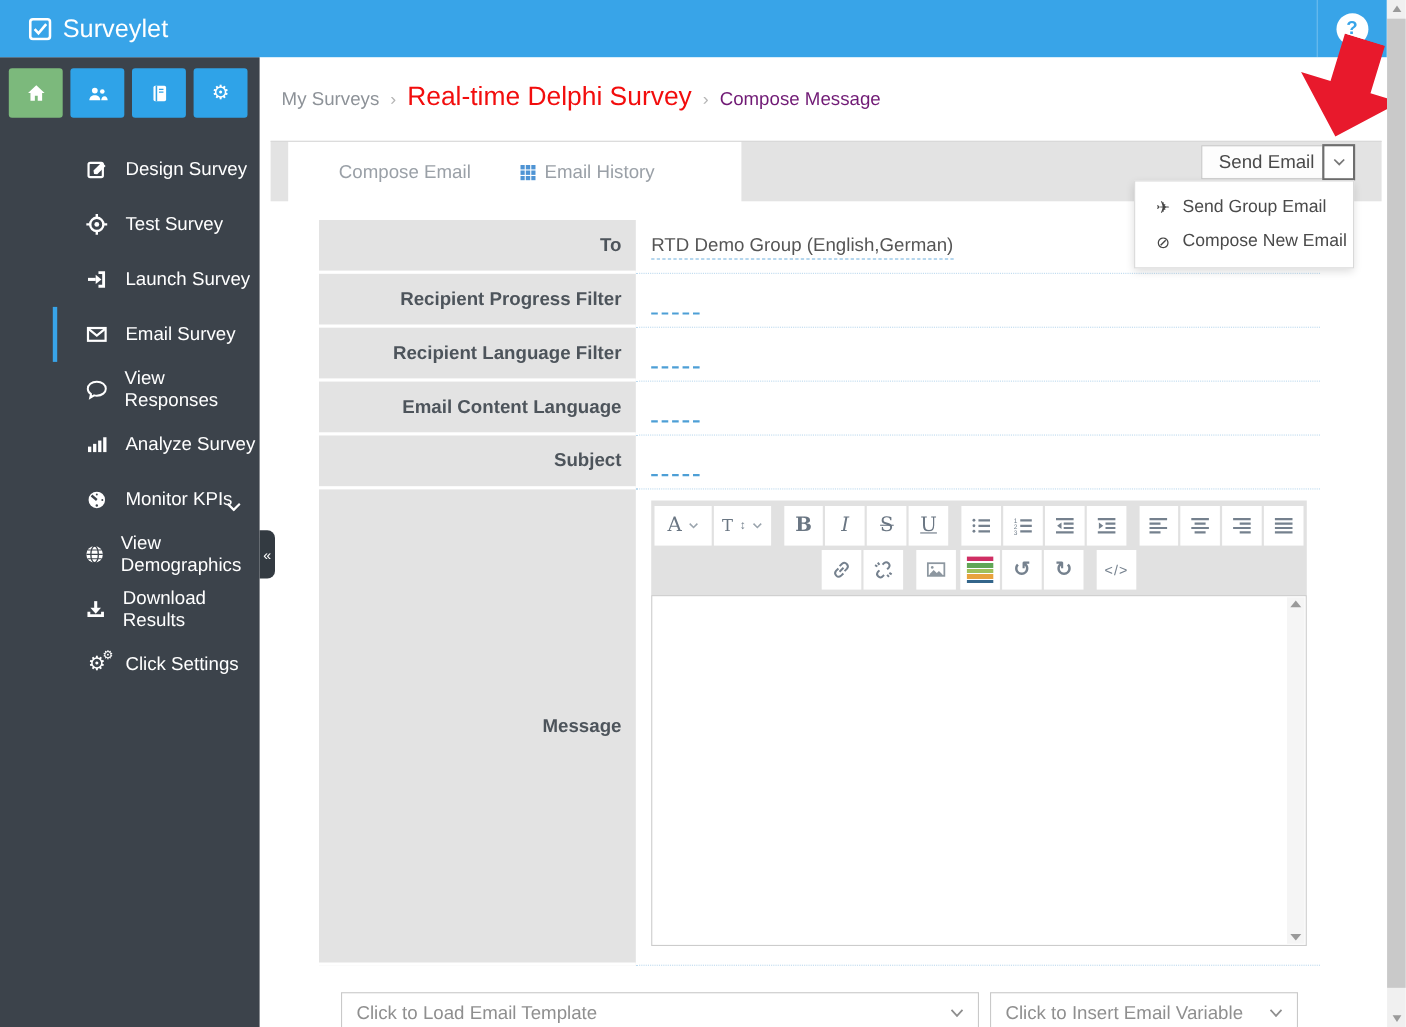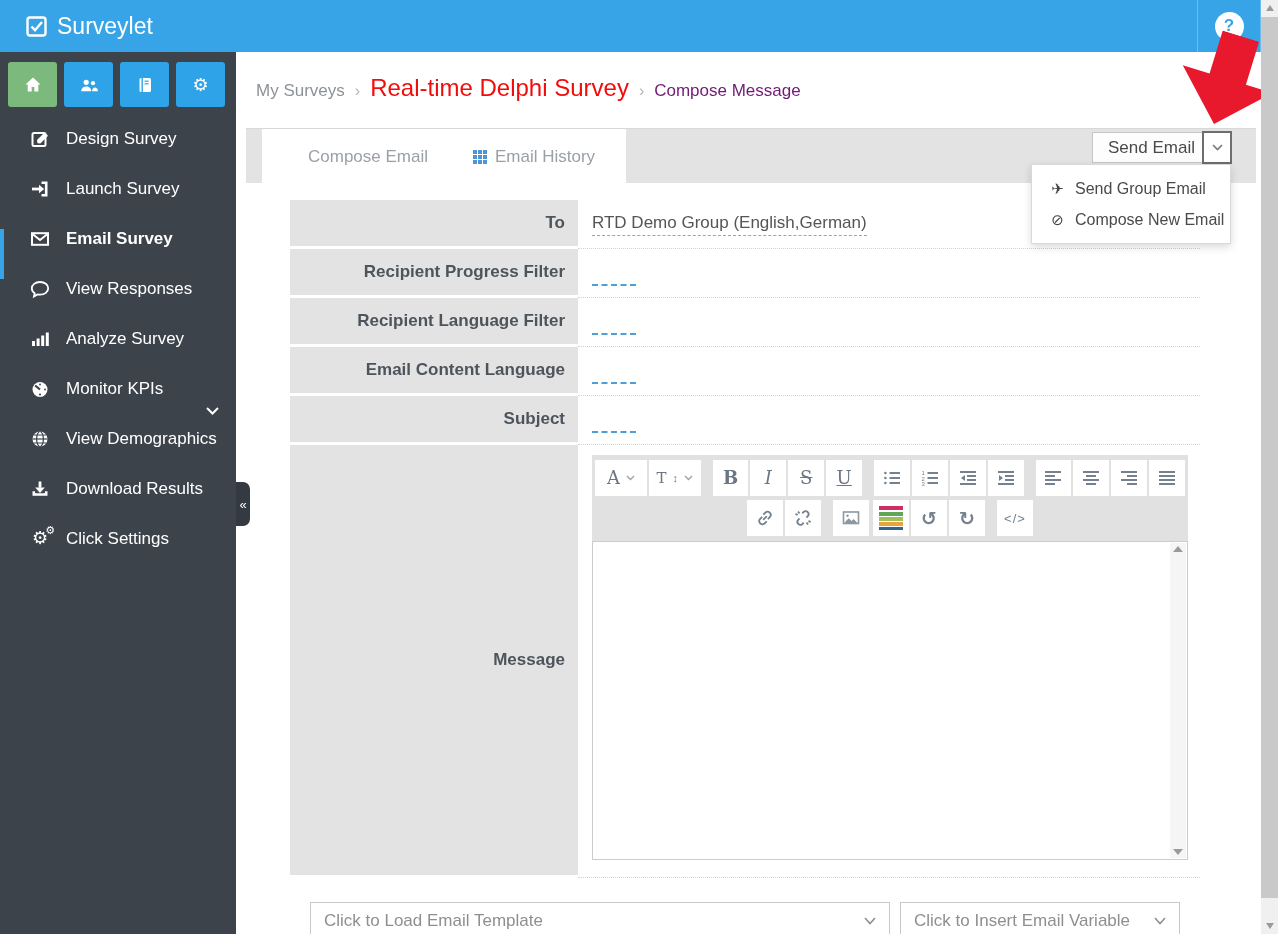--- a/index.html
+++ b/index.html
@@ -19,42 +19,42 @@
                font-size:15px; line-height:19px; cursor:pointer; }
   .caret { width:0; height:0; border-left:7px solid transparent; border-right:7px solid transparent; border-top:8px solid #fff; }
 
   
   .sidebar { position:absolute; left:0; top:52px; width:236px; height:882px; background:#3c434b; z-index:4; }
   .quick-row { display:flex; gap:7px; padding:10px 0 10px 8px; }
   .qbtn { width:49px; height:45px; border:none; border-radius:3px; background:#2fa3e8;
           display:flex; align-items:center; justify-content:center; cursor:pointer; color:#fff; }
   .qbtn.green { background:#7cb97c; }
   .nav { margin-top:12px; }
-  .nav-item { position:relative; display:flex; align-items:flex-start; height:50px; padding-left:27px;
-              color:#fff; font-size:17px; cursor:pointer; }
+  .nav-item { position:relative; display:flex; align-items:center; height:50px; padding-left:27px;
+              color:#fff; font-size:17px; cursor:pointer;margin-left:48px; }
   .nav-item .nicon { width:26px; margin-right:13px; display:flex; justify-content:center; align-items:center; }
-  .nav-item.active { font-weight:bold; border-left:4px solid #38a4e8; padding-left:23px; }
+  .nav-item.active { font-weight:normal; border-left:4px solid #38a4e8; padding-left:23px; }
   .nav-chevron { position:absolute; right:17px; top:21px; }
   .gear-glyph { font-family:"DejaVu Sans", sans-serif; font-size:18px; color:#fff; line-height:1; }
   .gears-wrap { position:relative; display:inline-block; }
   .gears-wrap .small-gear { position:absolute; top:-4px; right:-7px; font-size:11px; }
   .collapse-tab { position:absolute; left:236px; top:482px; width:14px; height:44px; background:#333a41;
                   border-radius:0 7px 7px 0; color:#fff; font-size:13px; display:flex; align-items:center;
                   justify-content:center; z-index:4; cursor:pointer; }
 
   
   .main { position:absolute; left:236px; top:52px; width:1025px; height:882px; background:#fff; overflow:hidden; }
   .breadcrumb { display:flex; align-items:baseline; padding:22px 0 0 20px; }
   .bc-item { font-size:17px; color:#8d9298; cursor:pointer; }
   .bc-sep { font-size:16px; color:#b5b5b5; margin:0 10px; }
   .bc-title { font-size:24px; color:#f20d0d; cursor:pointer; }
   .bc-current { font-size:17px; color:#701a75; }
 
   .tabstrip { position:absolute; left:10px; top:76px; width:1010px; height:55px; background:#e3e3e3; border-top:1px solid #d8d8d8; }
-  .tab-white { position:absolute; left:16px; top:0; width:364px; height:55px; background:#fff;
+  .tab-white { position:absolute; left:16px; top:0; width:412px; height:55px; background:#fff;
                display:flex; align-items:center; padding-left:46px; gap:45px; }
   .tab { font-size:17px; color:#9aa0a7; display:flex; align-items:center; gap:8px; cursor:pointer; white-space:nowrap; }
 
   .send-btn { position:absolute; left:856px; top:80px; height:31px; padding:0 15px; background:#fdfdfd;
               border:1px solid #c6c6c6; font-size:17px; color:#4a4a4a; font-family:inherit; cursor:pointer; }
   .dd-toggle { position:absolute; left:966px; top:79px; width:30px; height:33px; background:#fff;
                border:2px solid #6e6e6e; display:flex; align-items:center; justify-content:center; cursor:pointer; }
   .dd-menu { position:absolute; left:795px; top:112px; width:200px; background:#fff; border:1px solid #d9d9d9;
              box-shadow:0 3px 8px rgba(0,0,0,.15); padding:8px 0; z-index:6; }
   .dd-item { display:flex; align-items:center; gap:9px; height:31px; padding-left:17px; font-size:16px; color:#4a4a4a; cursor:pointer; }
@@ -164,20 +164,33 @@
       <span class="nicon">
         <svg width="20" height="20" viewBox="0 0 20 20">
           <rect x="2.5" y="4" width="13" height="13" rx="1.5" fill="none" stroke="#fff" stroke-width="2"></rect>
           <path d="M7.5 14.2 l-.5-3.2 L14.6 3.4 l3.4 3.4 L10.4 14.4 z" fill="#fff"></path>
         </svg>
       </span>
       <span>Design Survey</span>
     </div>
     <div class="nav-item">
       <span class="nicon">
+        <svg width="20" height="20" viewBox="0 0 20 20" stroke="#fff">
+          <circle cx="10" cy="10" r="6" fill="none" stroke-width="2.2"></circle>
+          <circle cx="10" cy="10" r="2.2" fill="#fff" stroke="none"></circle>
+          <line x1="10" y1="0.5" x2="10" y2="3.5" stroke-width="2.2"></line>
+          <line x1="10" y1="16.5" x2="10" y2="19.5" stroke-width="2.2"></line>
+          <line x1="0.5" y1="10" x2="3.5" y2="10" stroke-width="2.2"></line>
+          <line x1="16.5" y1="10" x2="19.5" y2="10" stroke-width="2.2"></line>
+        </svg>
+      </span>
+      <span>Test Survey</span>
+    </div>
+    <div class="nav-item">
+      <span class="nicon">
         <svg width="20" height="20" viewBox="0 0 20 20" fill="#fff">
           <path d="M11.5 2.5 h6 v15 h-6 v-2.6 h3.4 v-9.8 h-3.4 z"></path>
           <rect x="2" y="8.6" width="7" height="2.8"></rect>
           <polygon points="9,5.8 14.2,10 9,14.2"></polygon>
         </svg>
       </span>
       <span>Launch Survey</span>
     </div>
     <div class="nav-item active">
       <span class="nicon">

